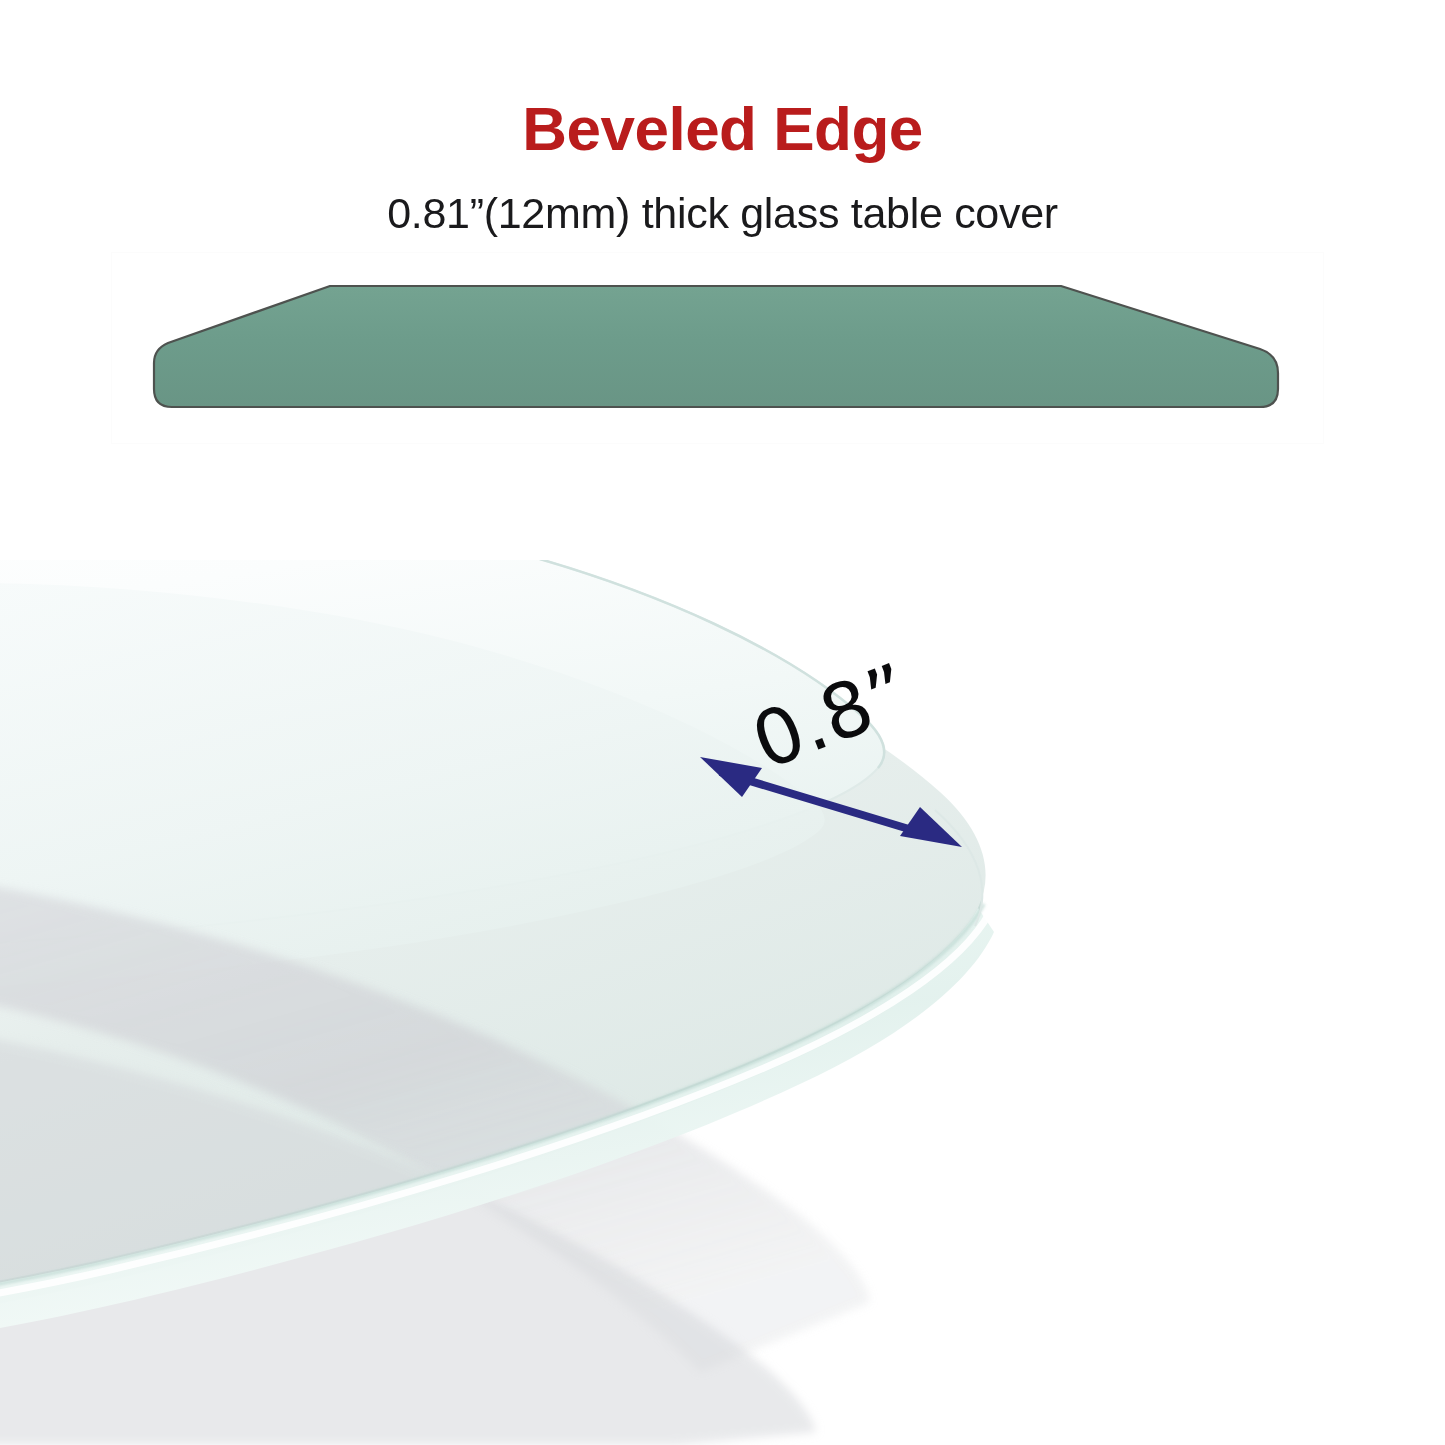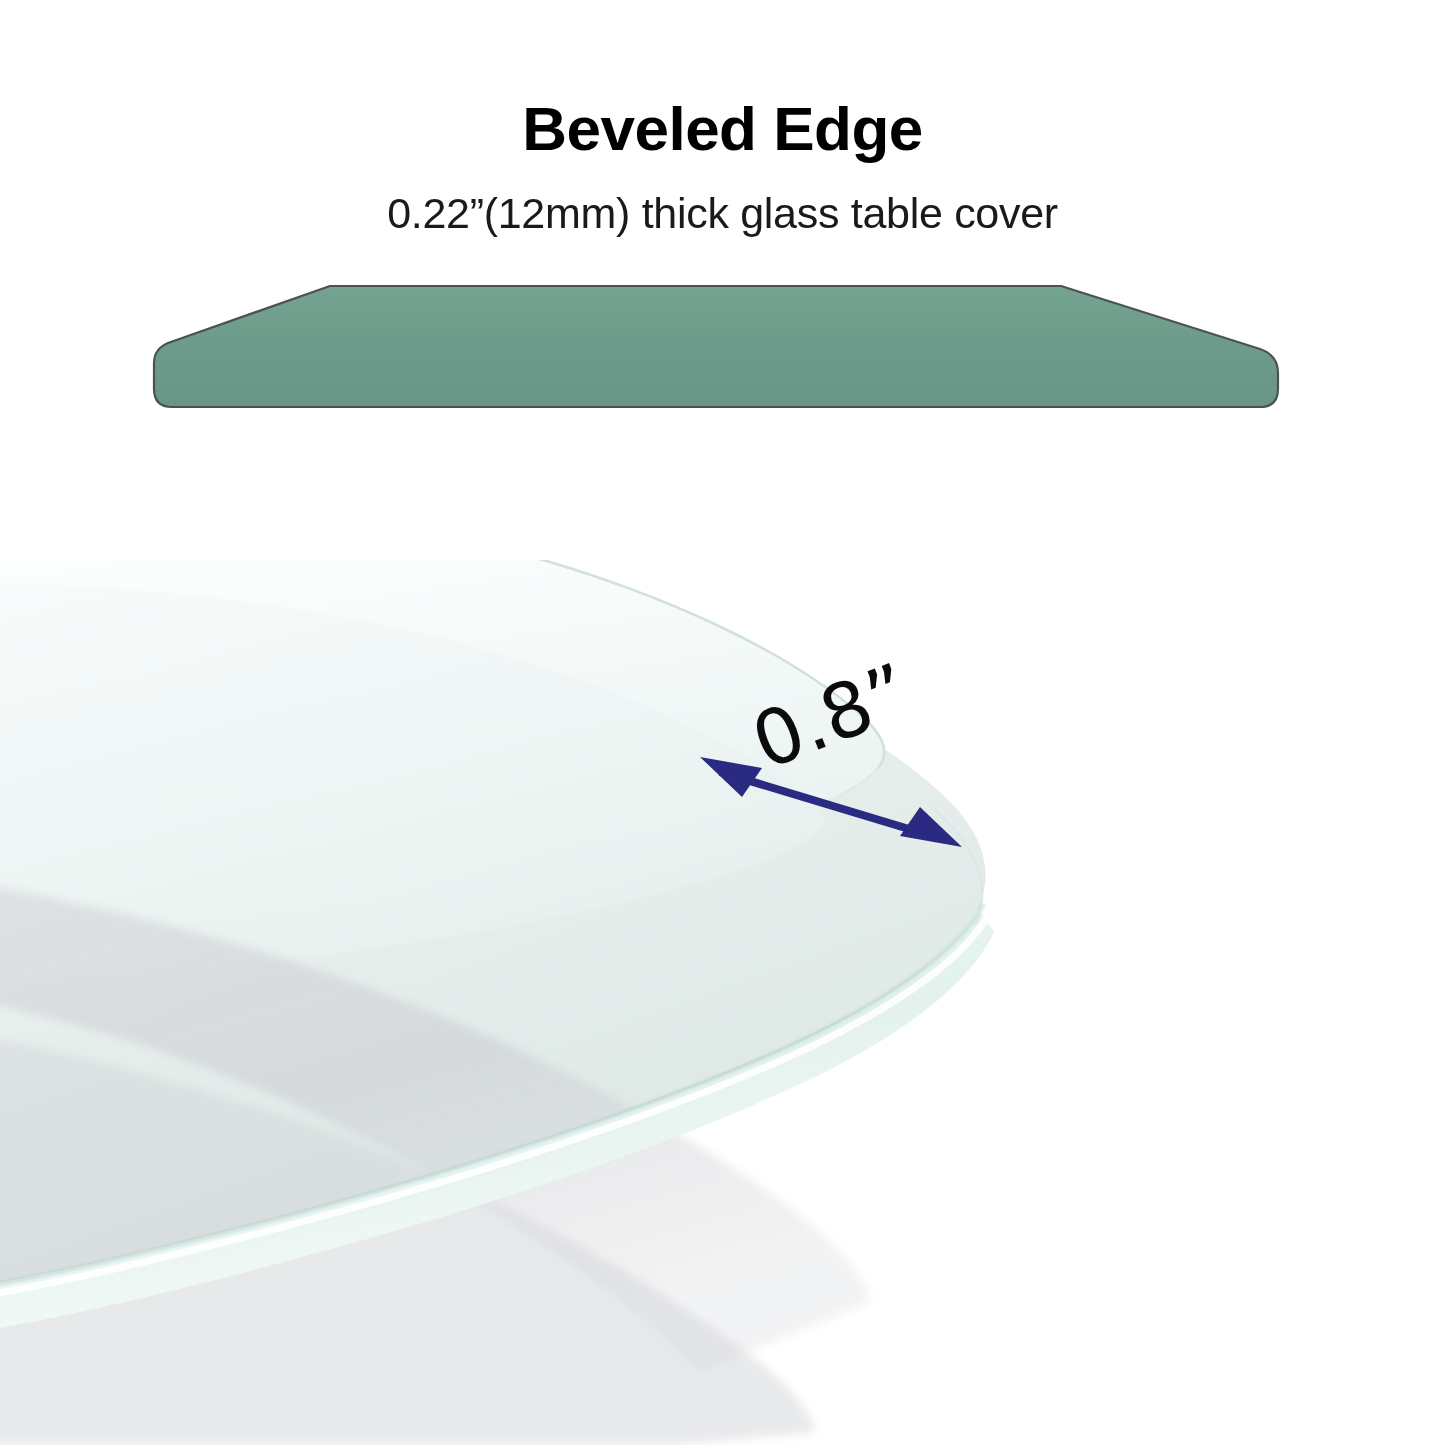--- a/index.html
+++ b/index.html
@@ -20,21 +20,21 @@
   
   #title {
     position: absolute;
     left: 0;
     top: 98px;
     width: 1445px;
     text-align: center;
     font-size: 62px;
     font-weight: 700;
     letter-spacing: -0.5px;
-    color: #000000;
+    color: #b91c1c;
     line-height: 1;
     white-space: nowrap;
   }
   #subtitle {
     position: absolute;
     left: 0;
     top: 192px;
     width: 1445px;
     text-align: center;
     font-size: 43px;
@@ -106,21 +106,21 @@
     font-family: "DejaVu Sans", "Liberation Sans", sans-serif;
   }
 </style>
 </head>
 <body>
 
 <div id="stage">
 
   <div id="title">Beveled Edge</div>
 
-  <div id="subtitle">0.22”(12mm) thick glass table cover</div>
+  <div id="subtitle">0.81”(12mm) thick glass table cover</div>
 
   <div id="section-panel"></div>
 
   <svg id="section-svg" viewBox="0 0 1211 190" preserveAspectRatio="none">
     <defs>
       <linearGradient id="slabGrad" x1="0" y1="0" x2="0" y2="1">
         <stop offset="0%" stop-color="#74a391"></stop>
         <stop offset="45%" stop-color="#6d9c8b"></stop>
         <stop offset="100%" stop-color="#699585"></stop>
       </linearGradient>

